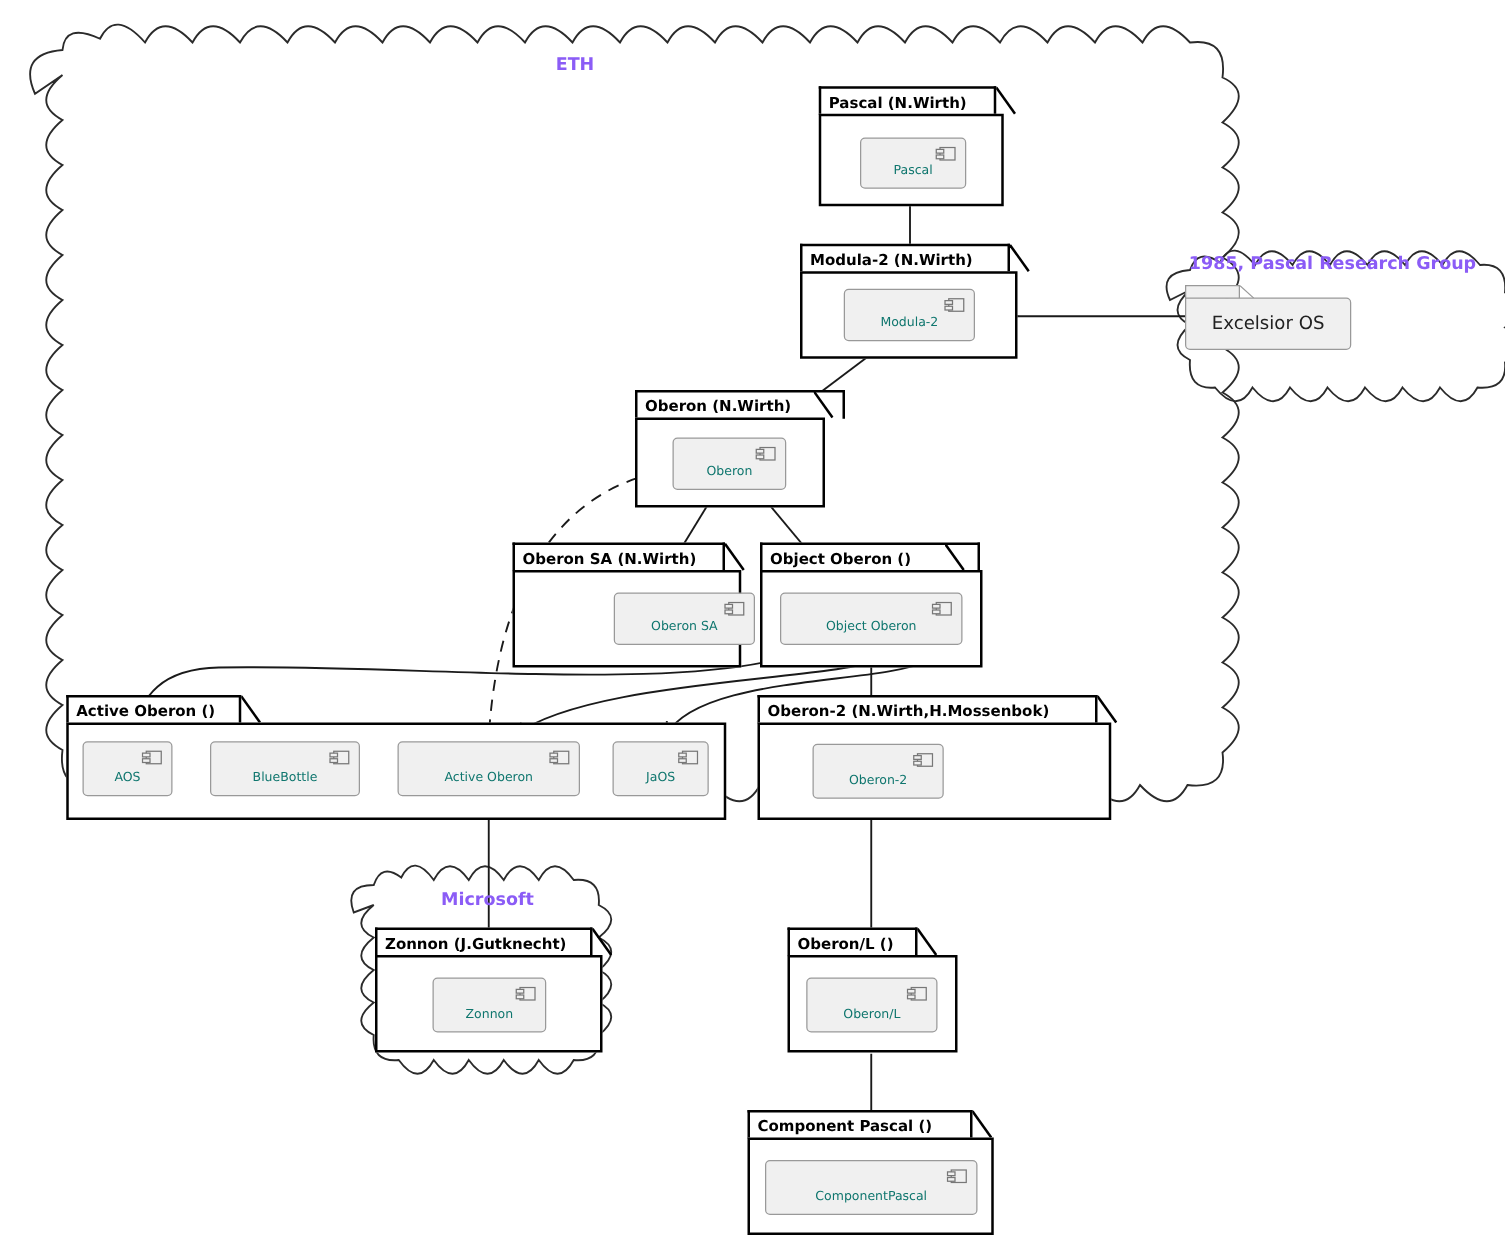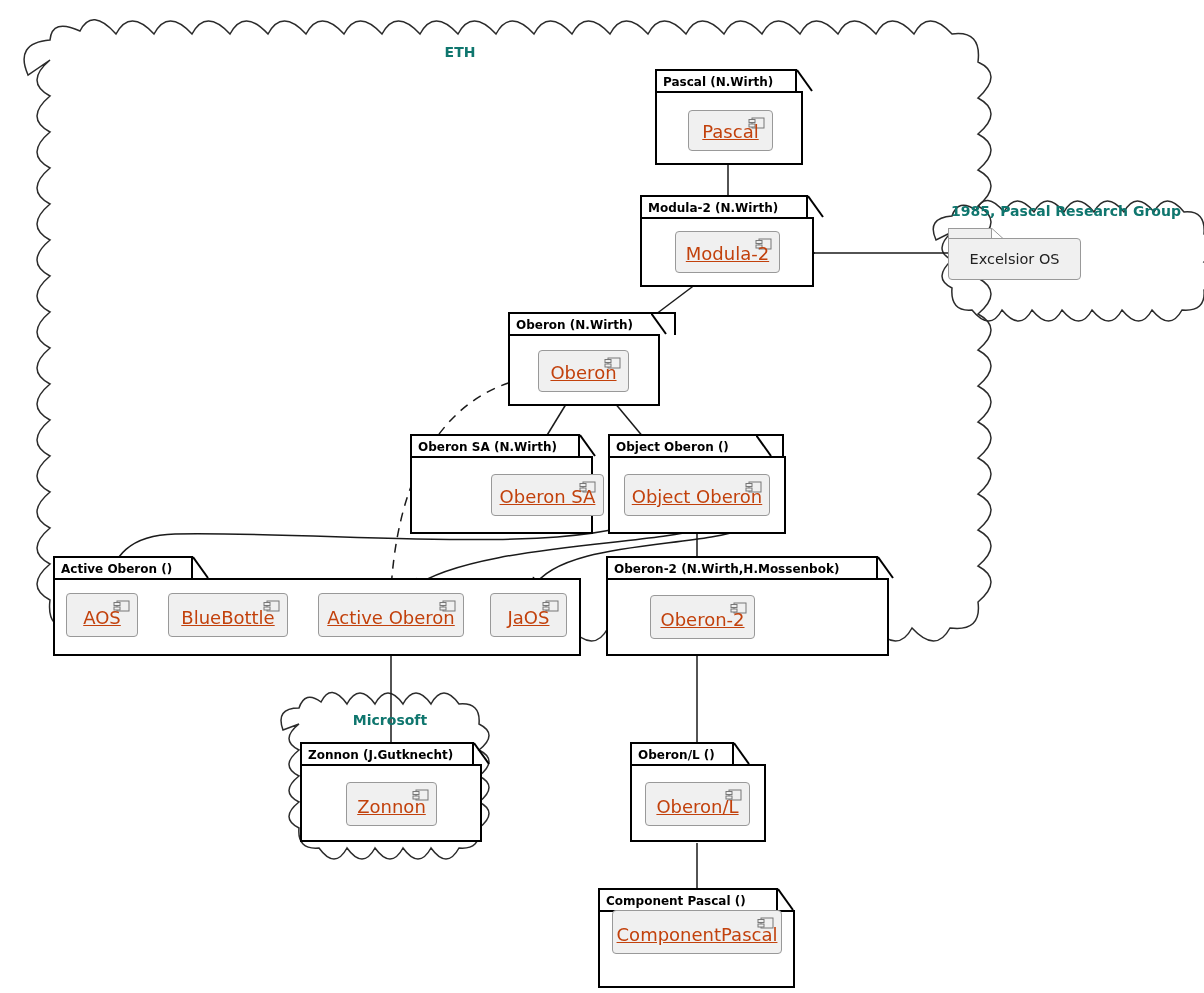--- a/index.html
+++ b/index.html
@@ -2,21 +2,21 @@
 <html><head>
 <meta charset="utf-8">
 <style>
   html,body{margin:0;padding:0;background:#ffffff;}
   body{font-family:"DejaVu Sans","Liberation Sans",sans-serif;}
   #stage{position:relative;width:1204px;height:993px;background:#ffffff;overflow:hidden;}
   #wires{position:absolute;left:0;top:0;width:1204px;height:993px;pointer-events:none;}
 
   
   .cloud-label{
-    position:absolute;font-weight:bold;font-size:14px;color:#0f766e;
+    position:absolute;font-weight:bold;font-size:14px;color:#8b5cf6;
     white-space:nowrap;text-align:center;
   }
 
   
   .pkg{position:absolute;}
   .pkg-tab{
     position:absolute;left:0;top:0;height:23px;
     background:#fff;border:2px solid #000;border-bottom:none;
     box-sizing:border-box;
   }
@@ -30,21 +30,21 @@
     box-sizing:border-box;
   }
 
   
   .comp{
     position:absolute;background:#F0F0F0;border:1px solid #999;
     border-radius:4px;box-sizing:border-box;
   }
   .comp-label{
     position:absolute;left:0;right:0;bottom:8px;text-align:center;
-    font-size:18px;color:#c2410c;white-space:nowrap;text-decoration:underline;
+    font-size:10px;color:#0f766e;white-space:nowrap;
   }
   .comp-icon{position:absolute;right:7px;top:6px;width:17px;height:12px;}
 
   
   .node{position:absolute;}
   .node-tab{
     position:absolute;left:0;top:0;height:11px;
     background:#F0F0F0;border:1px solid #999;border-bottom:none;
     box-sizing:border-box;
   }
@@ -376,21 +376,21 @@
   </div>
 
   <div class="pkg" style="left:598px;top:888px;">
     <div class="pkg-tab" style="width:180px;">
       <span class="pkg-tab-txt">Component Pascal ()</span>
     </div>
     <svg class="pkg-tab-fold" style="left:180px;" viewBox="0 0 16 23">
       <path d="M0,1 L15,22" stroke="#000" stroke-width="2" fill="none"></path>
     </svg>
     <div class="pkg-body" style="top:22px;width:197px;height:78px;"></div>
-    <div class="comp" style="left:14px;top:22px;width:170px;height:44px;">
+    <div class="comp" style="left:14px;top:40px;width:170px;height:44px;">
       <svg class="comp-icon" viewBox="0 0 17 12">
         <rect x="4" y="1" width="12" height="10" fill="#F0F0F0" stroke="#777" stroke-width="1"></rect>
         <rect x="1" y="2.5" width="6" height="3" fill="#F0F0F0" stroke="#777" stroke-width="1"></rect>
         <rect x="1" y="7" width="6" height="3" fill="#F0F0F0" stroke="#777" stroke-width="1"></rect>
       </svg>
       <span class="comp-label">ComponentPascal</span>
     </div>
   </div>
 
 </div>

